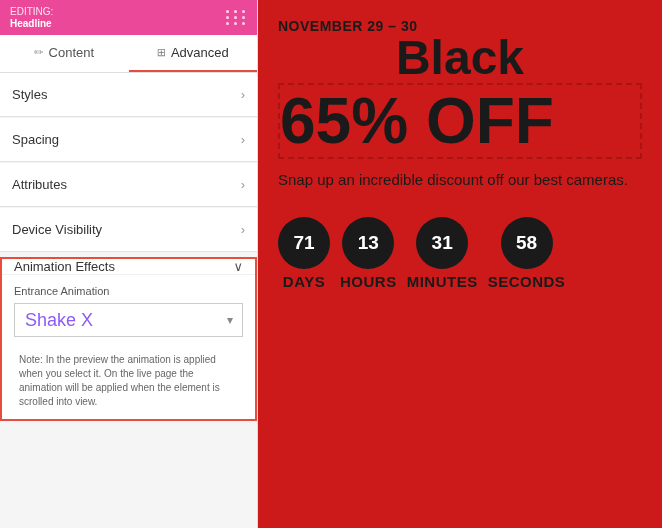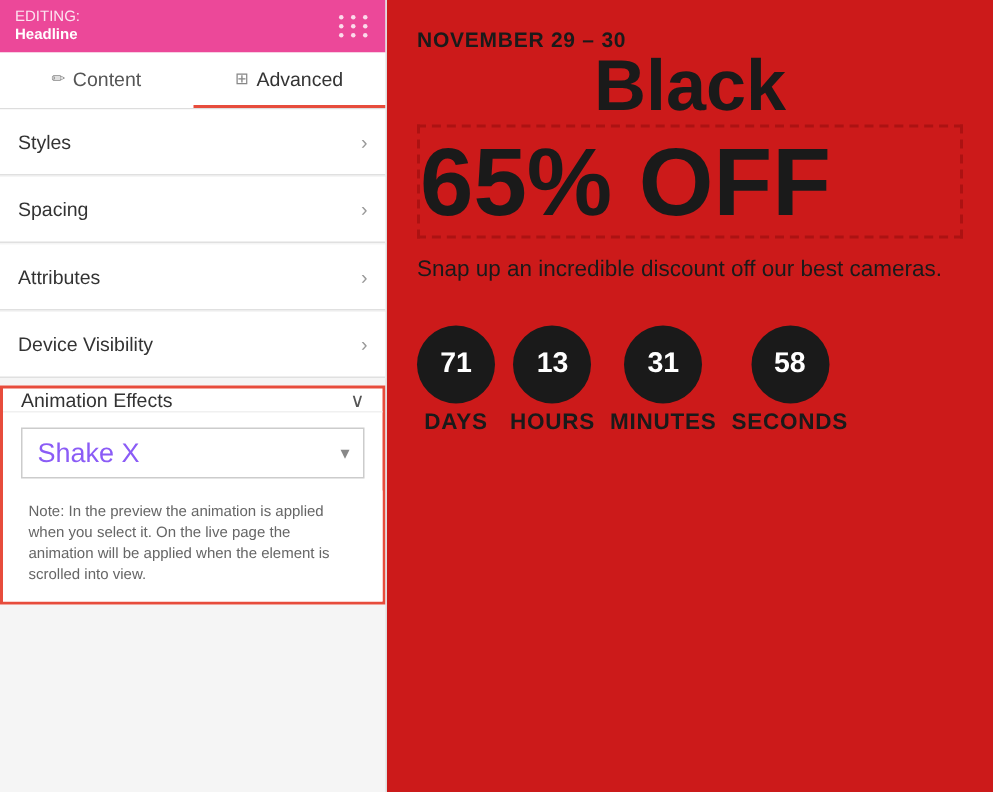--- a/index.html
+++ b/index.html
@@ -307,20 +307,21 @@
       <span class="menu-chevron">›</span>
     </div>
   </div>
 
   <div class="animation-section">
     <div class="animation-header">
       <span class="animation-header-label">Animation Effects</span>
       <span style="color:#555; font-size:13px;">∨</span>
     </div>
     <div class="animation-content">
+      <div class="entrance-label">Entrance Animation</div>
       <div class="dropdown-wrapper">
         <select>
           <option>Shake X</option>
           <option>None</option>
           <option>Shake Y</option>
           <option>Fade In</option>
           <option>Slide In Left</option>
           <option>Slide In Right</option>
           <option>Bounce In</option>
           <option>Zoom In</option>

